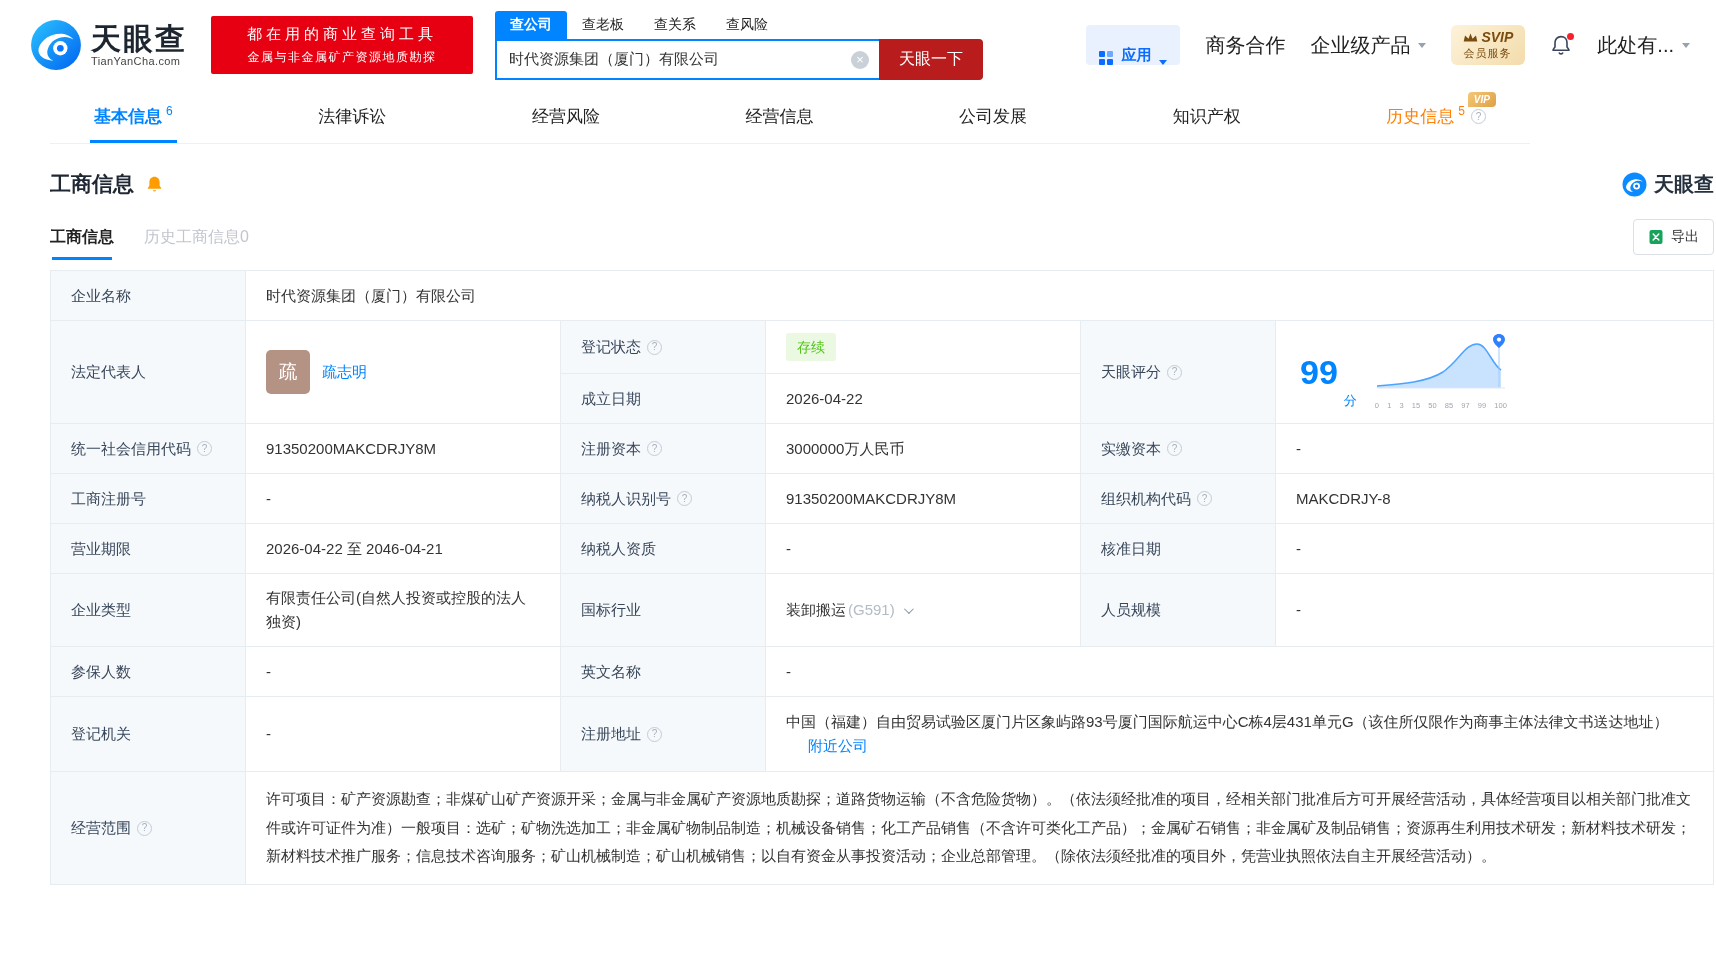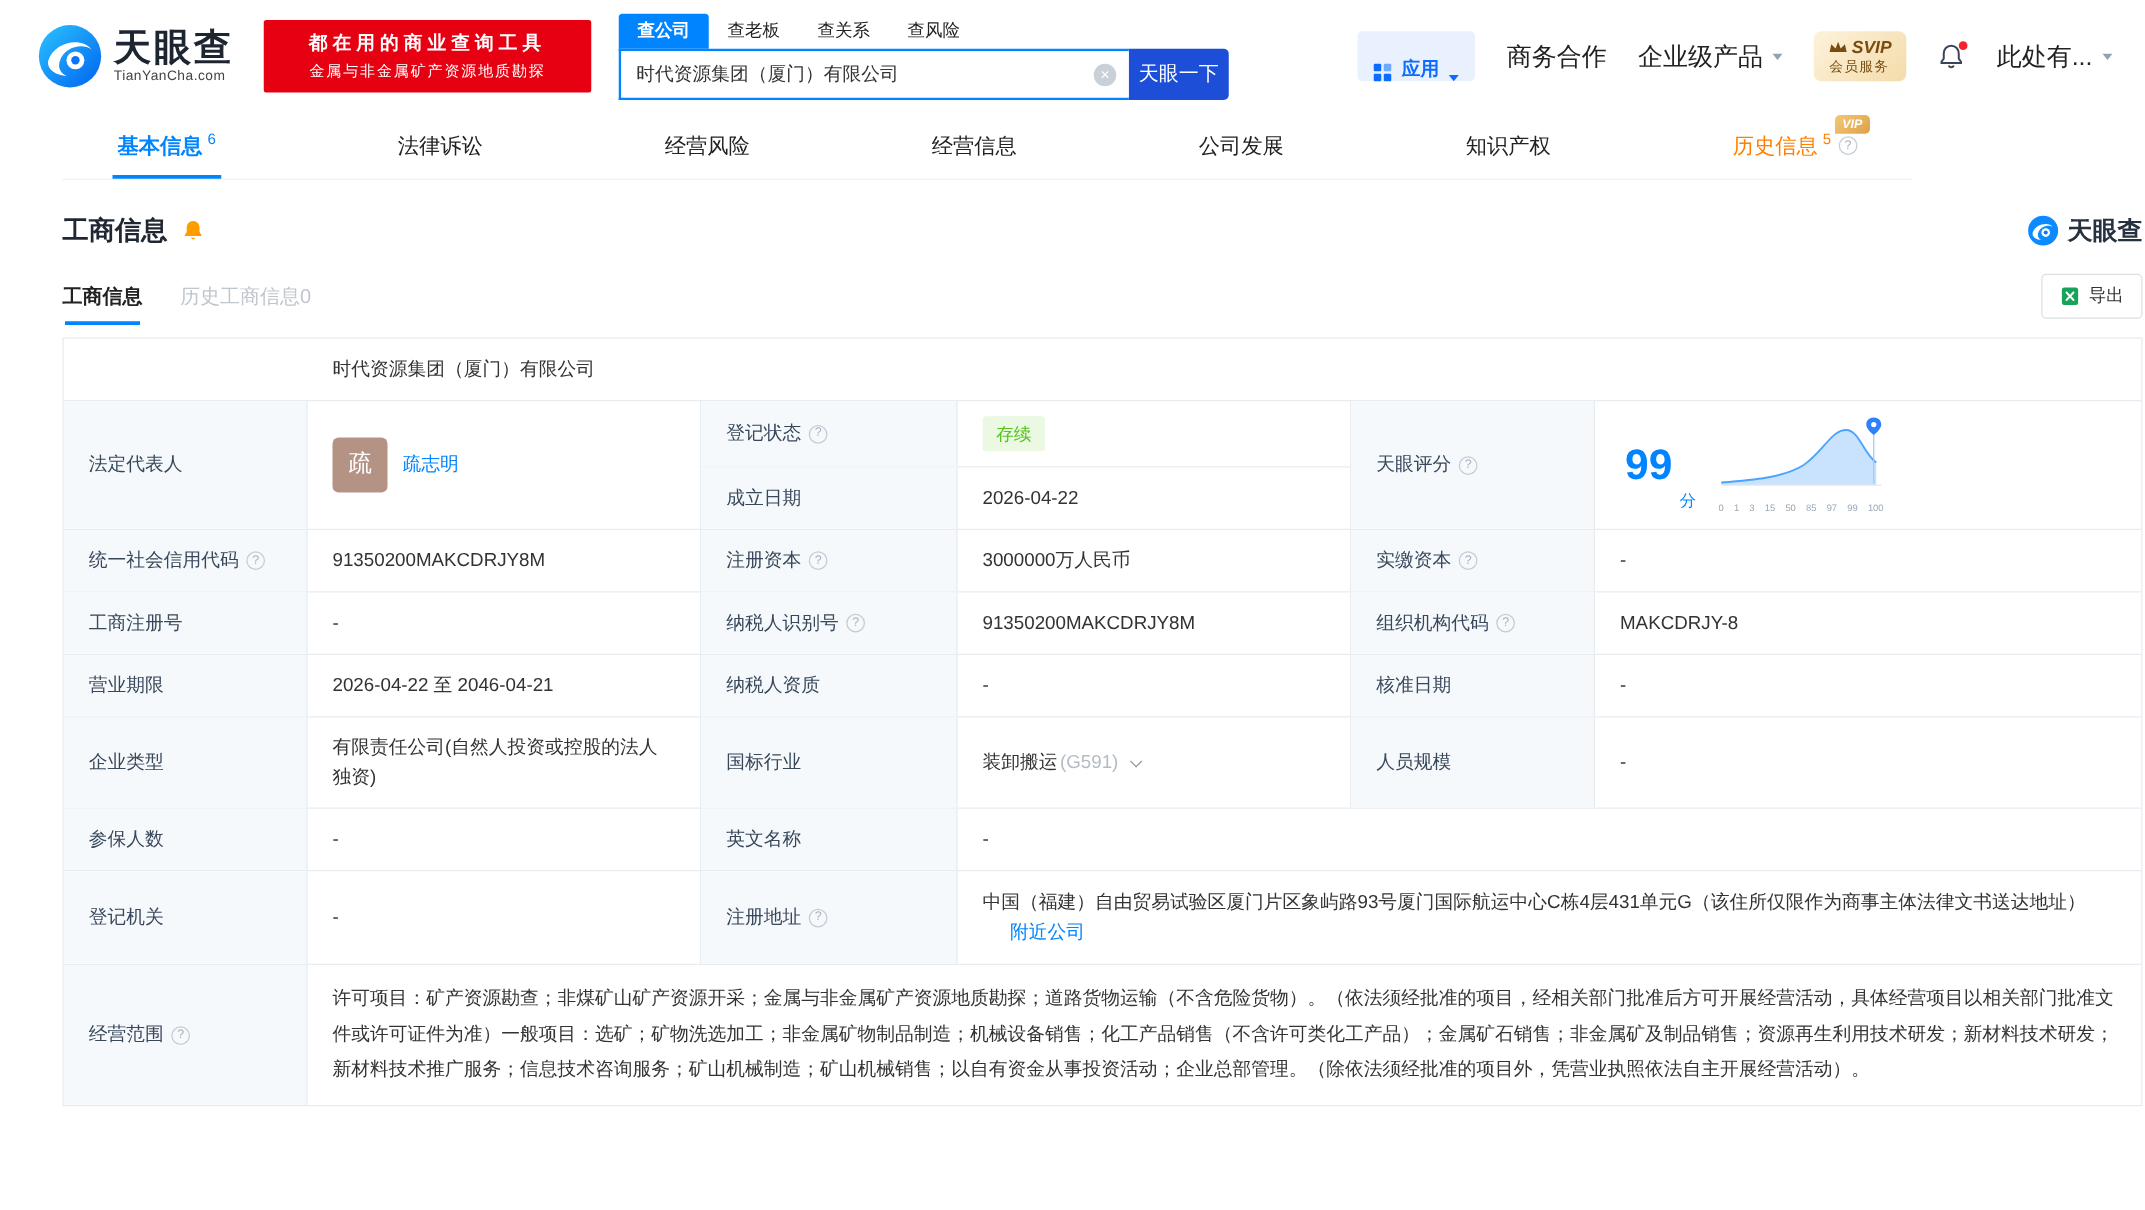--- a/index.html
+++ b/index.html
@@ -6,34 +6,34 @@
   html,body{width:1716px;height:968px;background:#fff;overflow:hidden;
     font-family:"Liberation Sans","DejaVu Sans",sans-serif;color:#333}
 
   
   .topbar{height:90px;display:flex;align-items:center;padding:0 26px 0 30px}
   .logo{display:flex;align-items:center;gap:9px;cursor:pointer}
   .logo-text .brand{font-size:30px;font-weight:700;color:#1d2530;letter-spacing:2px;line-height:1.05}
   .logo-text .brand-domain{font-size:11px;color:#444;letter-spacing:.4px}
   .promo{margin-left:24px;background:#e60012;color:#fff;width:262px;height:58px;
     display:flex;flex-direction:column;justify-content:center;align-items:center;gap:5px;border-radius:2px}
-  .promo-l1{font-size:15px;font-weight:700;letter-spacing:4px}
+  .promo-l1{font-size:15px;font-weight:400;letter-spacing:4px}
   .promo-l2{font-size:12px;letter-spacing:1.5px}
   .searchblock{margin-left:22px;width:488px}
   .stabs{display:flex;align-items:flex-end;height:29px}
   .stab{font-size:14px;color:#222;padding:5px 15px;cursor:pointer}
   .stab.active{background:#0084ff;color:#fff;border-radius:3px 3px 0 0;font-weight:700}
   .srow{display:flex;height:41px}
   .sinput-wrap{flex:1;position:relative;border:2px solid #0084ff;border-right:none;background:#fff;
     display:flex;align-items:center}
   .sinput{border:none;outline:none;width:100%;height:100%;padding:0 36px 0 12px;font-size:15px;color:#333;font-family:inherit}
   .clear{position:absolute;right:10px;width:18px;height:18px;border-radius:50%;background:#c9d0d8;color:#fff;
     font-size:13px;display:flex;align-items:center;justify-content:center;cursor:pointer;line-height:1}
   .clear::before{content:"×"}
-  .sbtn{width:80px;background:#1d4ed8;color:#fff;font-size:16px;border:none;border-radius:0 4px 4px 0;
+  .sbtn{width:104px;background:#b91c1c;color:#fff;font-size:16px;border:none;border-radius:0 4px 4px 0;
     cursor:pointer;font-family:inherit}
   .hright{margin-left:auto;display:flex;align-items:center;gap:25px}
   .apps{display:flex;align-items:flex-end;gap:8px;background:#e8f1fd;border-radius:4px;height:40px;padding:0 13px;
     color:#0b6cff;font-size:15px;font-weight:700;cursor:pointer}
   .gridicon{display:grid;grid-template-columns:6px 6px;grid-gap:2px}
   .gridicon i{width:6px;height:6px;background:#0b6cff;border-radius:1px}
   .gridicon i:nth-child(2){background:#6ea9ff}
   .caret{width:0;height:0;border-left:4px solid transparent;border-right:4px solid transparent;
     border-top:5px solid #0b6cff;display:inline-block}
   .caret.gray{border-top-color:#98a2ad}
@@ -249,20 +249,23 @@
           <rect x="1.5" y="1" width="13" height="14" rx="2" fill="#17a35b"></rect>
           <path d="M5.2 5 L10.8 11 M10.8 5 L5.2 11" stroke="#fff" stroke-width="1.5" stroke-linecap="round"></path>
         </svg>
         <span>导出</span>
       </button>
     </div>
 
     <div class="tbl">
 
       <div class="row">
+        <div class="cell lab">
+            <span>企业名称</span>
+          </div>
         <div class="cell span5">
             <span>时代资源集团（厦门）有限公司</span>
           </div>
       </div>
 
       <div class="row">
         <div class="cell lab">
             <span>法定代表人</span>
           </div>
         <div class="cell">

